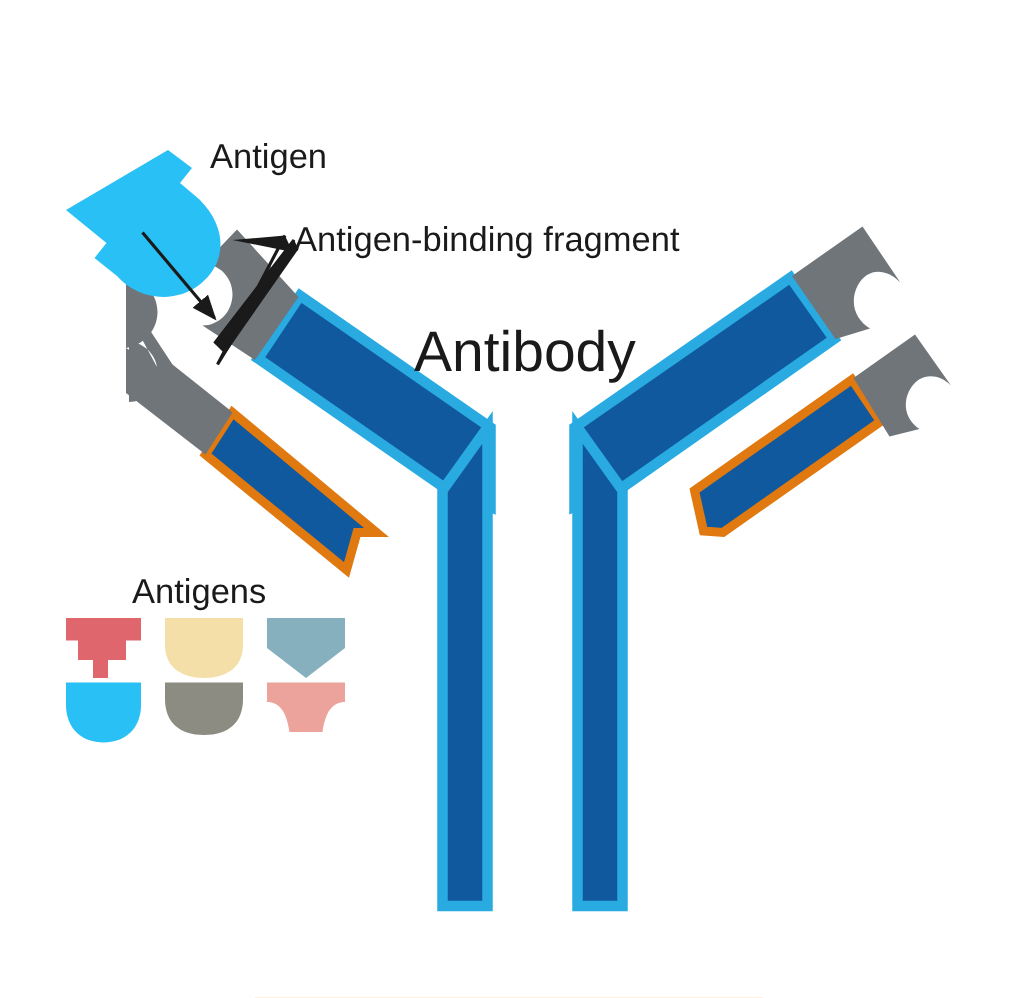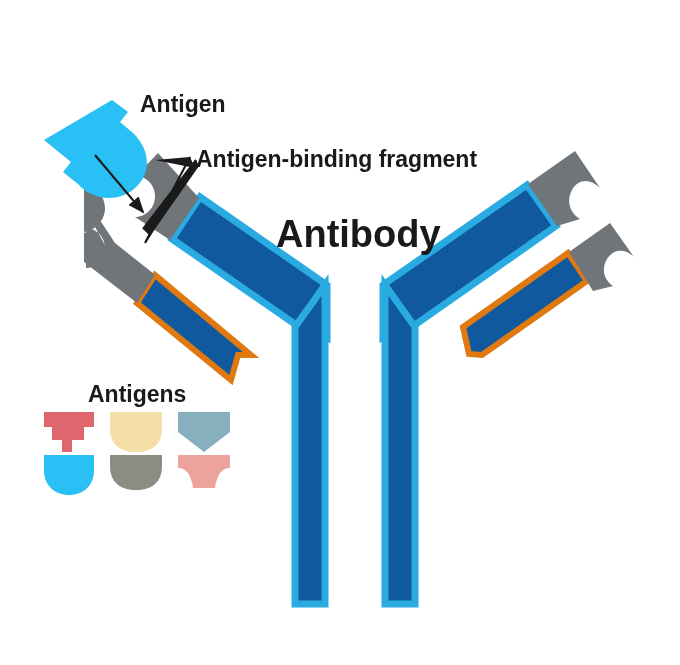--- a/index.html
+++ b/index.html
@@ -12,21 +12,20 @@
     width: 680px;
     height: 665px;
     overflow: hidden;
     font-family: "Liberation Sans", sans-serif;
   }
   #diagram-root {
     position: relative;
     width: 612px;
     height: 665px;
     background: #fdba74;
-    font-weight: bold;
   }
   svg.figure {
     display: block;
     width: 680px;
     height: 665px;
   }
   .label-text {
     font-family: "Liberation Sans", sans-serif;
     fill: #1a1a1a;
   }

